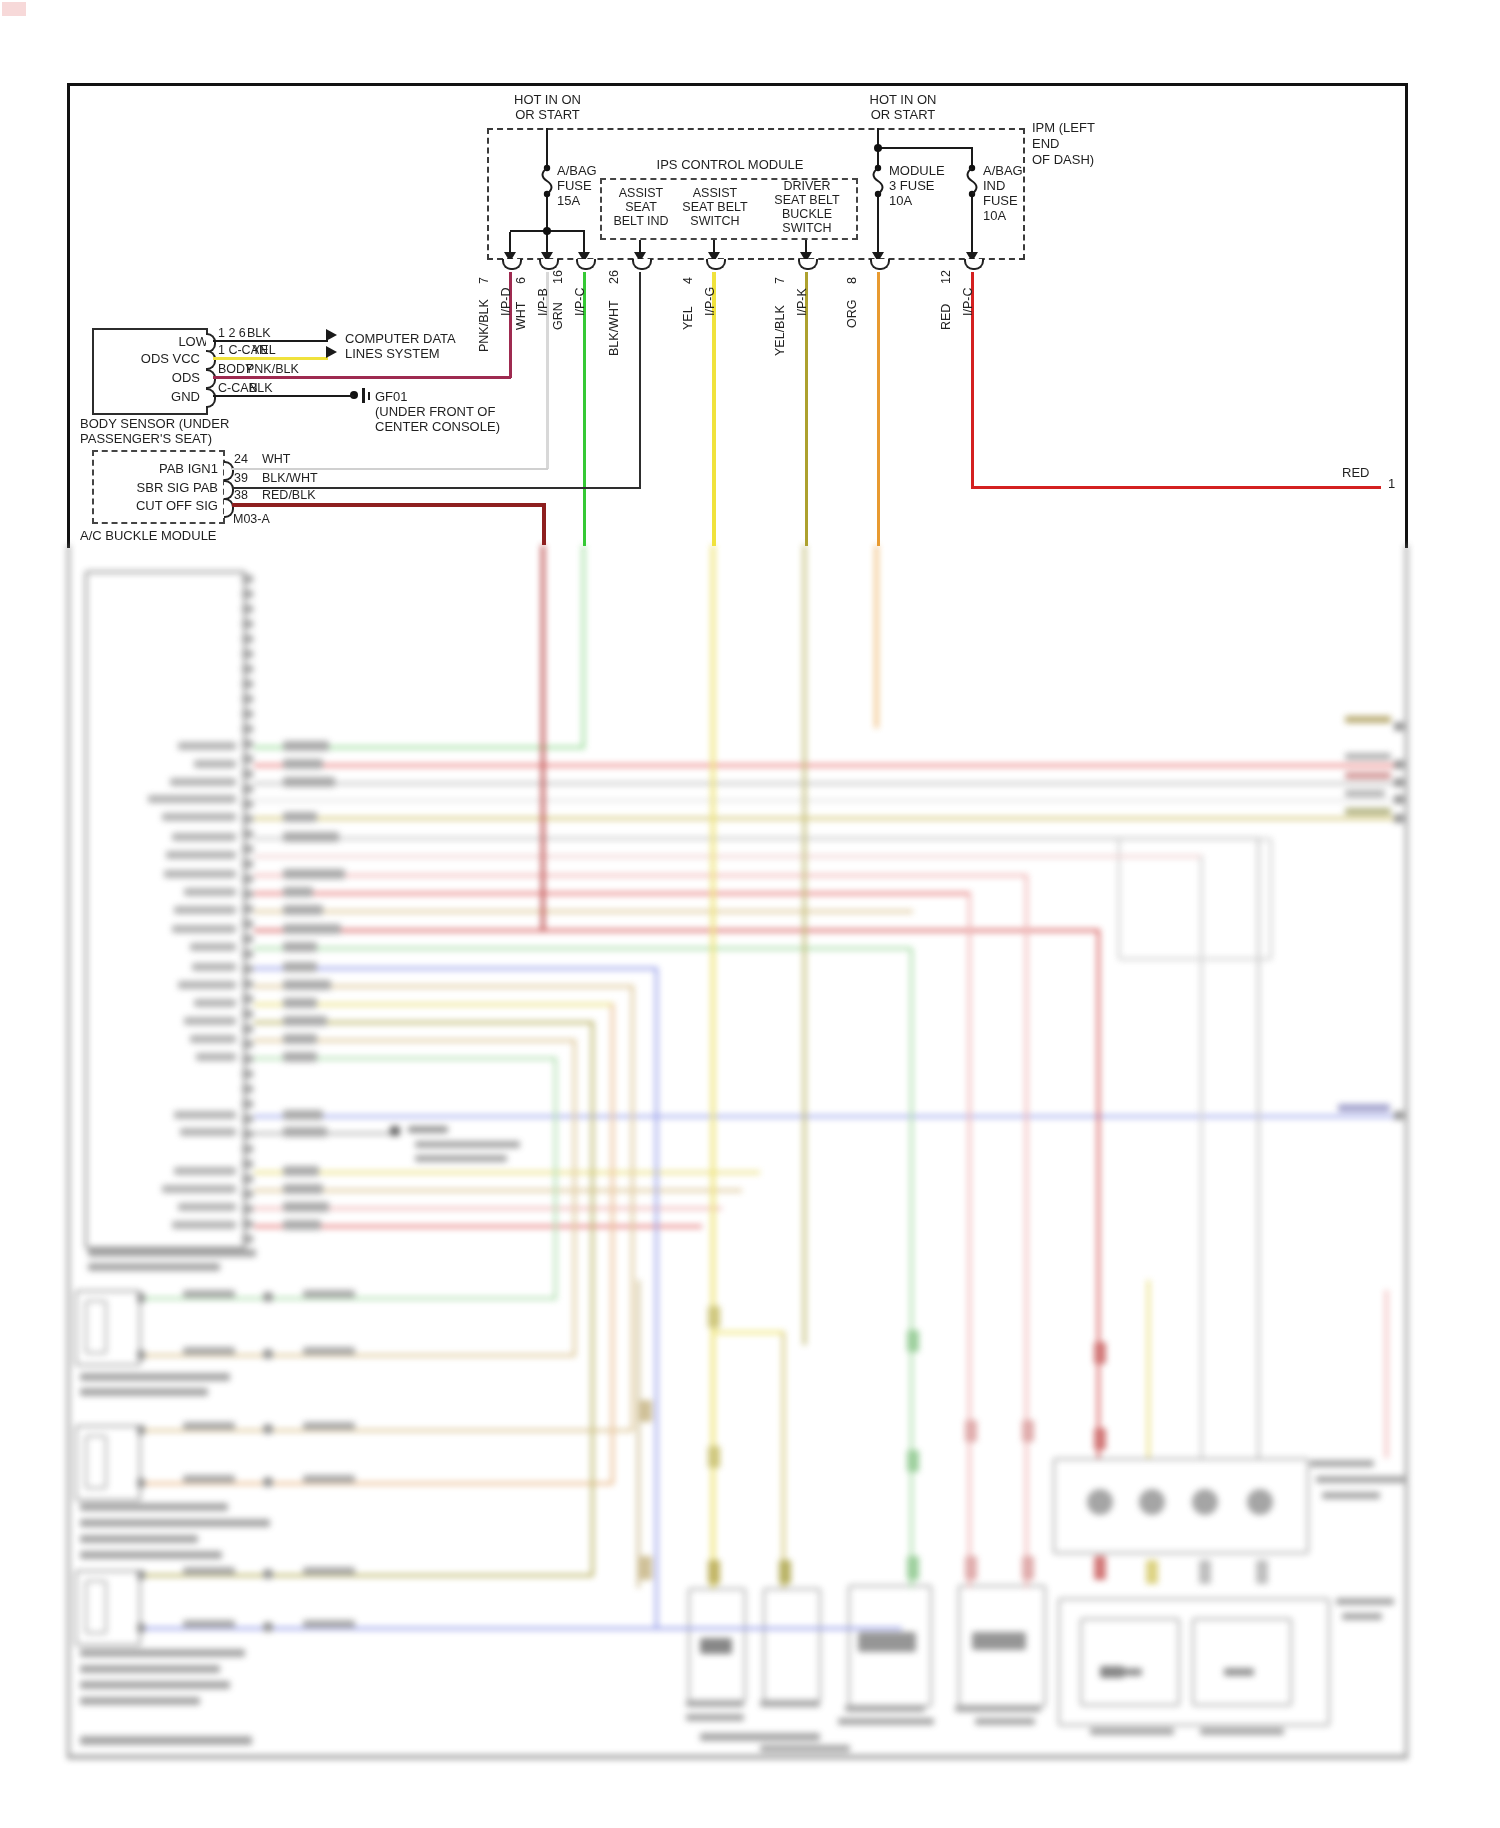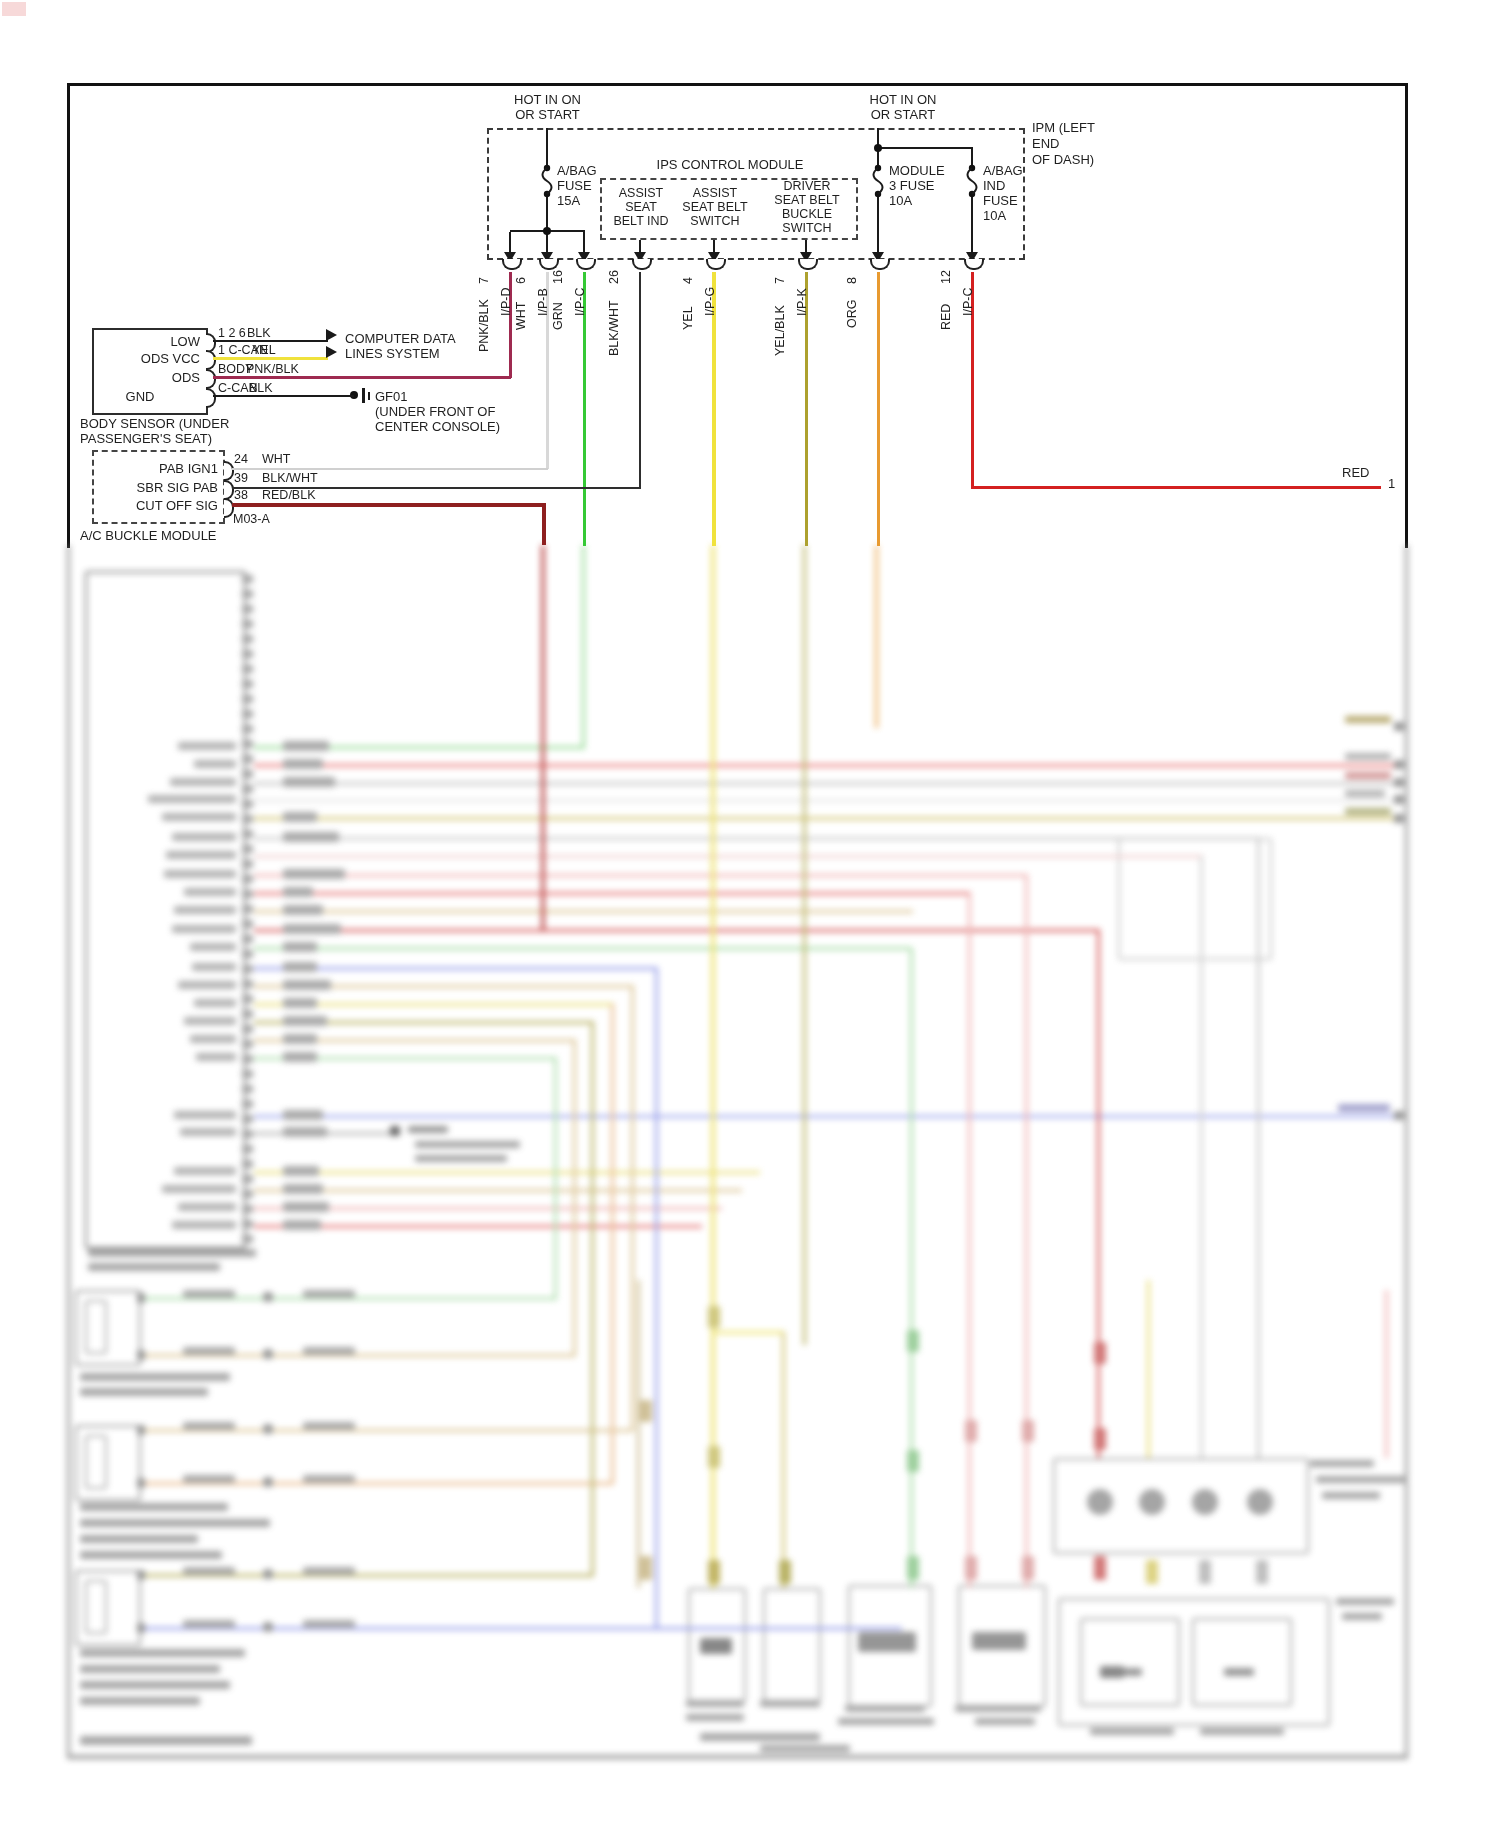--- a/index.html
+++ b/index.html
@@ -284,24 +284,24 @@
   <div class="txt ctr sm" style="left:758px;top:179px;width:98px;">DRIVER
 SEAT BELT
 BUCKLE
 SWITCH</div>
 
   <div class="txt" style="left:1032px;top:120px;line-height:16px;">IPM (LEFT
 END
 OF DASH)</div>
 
   <div class="solidbox" style="left:92px;top:328px;width:112px;height:83px;"></div>
-  <div class="txt rt" style="left:96px;top:334px;width:104px;">LOW</div>
+  <div class="txt rt" style="left:104px;top:334px;width:104px;">LOW</div>
   <div class="txt rt" style="left:96px;top:351px;width:104px;">ODS VCC</div>
   <div class="txt rt" style="left:96px;top:370px;width:104px;">ODS</div>
-  <div class="txt rt" style="left:88px;top:389px;width:104px;text-align:center;">GND</div>
+  <div class="txt rt" style="left:96px;top:389px;width:104px;">GND</div>
 
   <div class="arc-r" style="left:206px;top:333px;"></div>
   <div class="arc-r" style="left:206px;top:350px;"></div>
   <div class="arc-r" style="left:206px;top:369px;"></div>
   <div class="arc-r" style="left:206px;top:388px;"></div>
 
   <div class="txt sm" style="left:218px;top:326px;">1 2 6</div>
   <div class="txt sm" style="left:247px;top:326px;">BLK</div>
   <div class="txt sm" style="left:218px;top:343px;">1 C-CAN</div>
   <div class="txt sm" style="left:252px;top:343px;">YEL</div>

